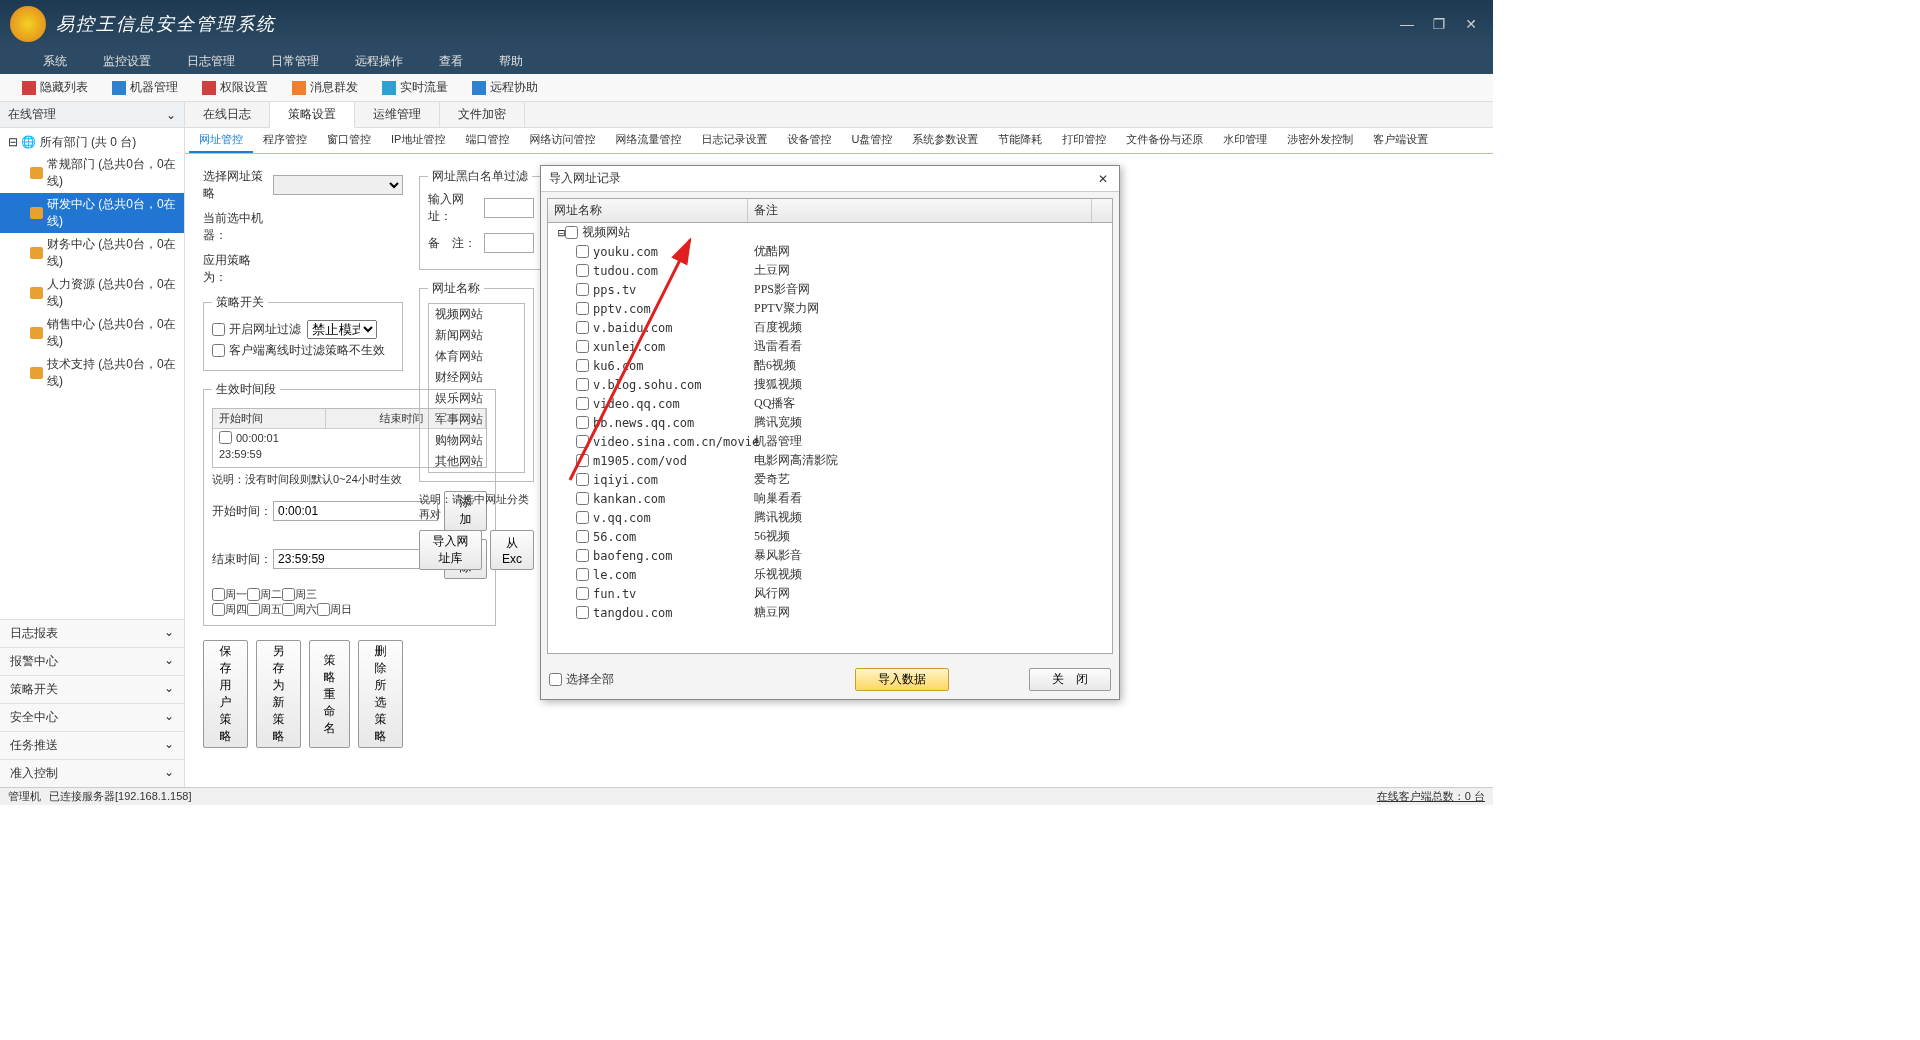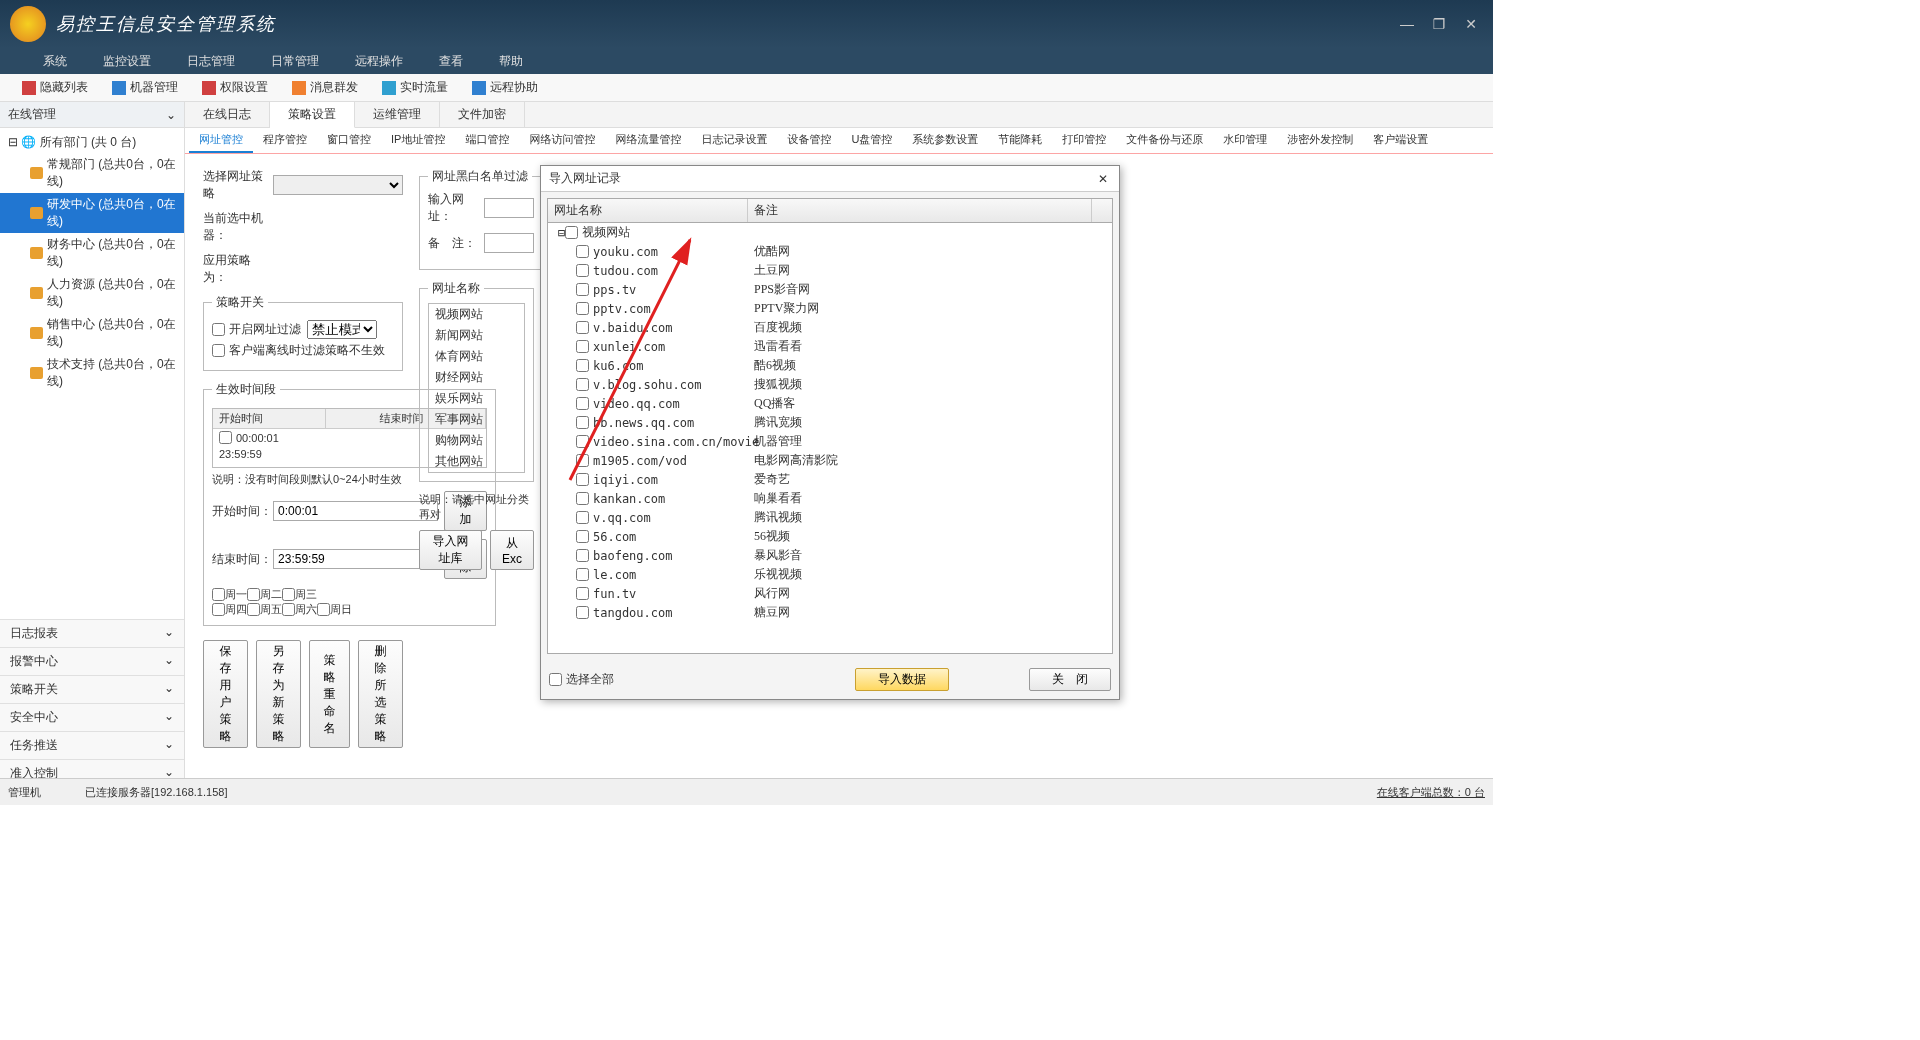--- a/index.html
+++ b/index.html
@@ -83,21 +83,21 @@
 .grow input[type=checkbox] { margin-right:4px; }
 .dlg-foot { padding: 8px; display:flex; align-items:center; }
 .dlg-foot .spacer { flex:1; }
 .dlg-foot .btn { padding: 2px 22px; }
 .btn.primary { background: linear-gradient(#fff3c8,#ffd860); border-color:#c9a030; }
 
 
 .arrow { position:absolute; left:550px; top:200px; pointer-events:none; }
 
 
-.statusbar { position:absolute; bottom:0; left:0; right:0; height:27px; background:#f0f0f0; border-top:1px solid #ccc; font-size:11px; display:flex; align-items:center; padding:0 8px;gap:36px; }
+.statusbar { position:absolute; bottom:0; left:0; right:0; height:18px; background:#f0f0f0; border-top:1px solid #ccc; font-size:11px; display:flex; align-items:center; padding:0 8px; }
 .statusbar .sright { margin-left:auto;text-decoration:underline; }
 </style>
 </head>
 <body>
 
 <div class="titlebar">
   <div class="logo"></div>
   <div class="title">易控王信息安全管理系统</div>
   <div class="winbtn">—</div>
   <div class="winbtn">❐</div>

